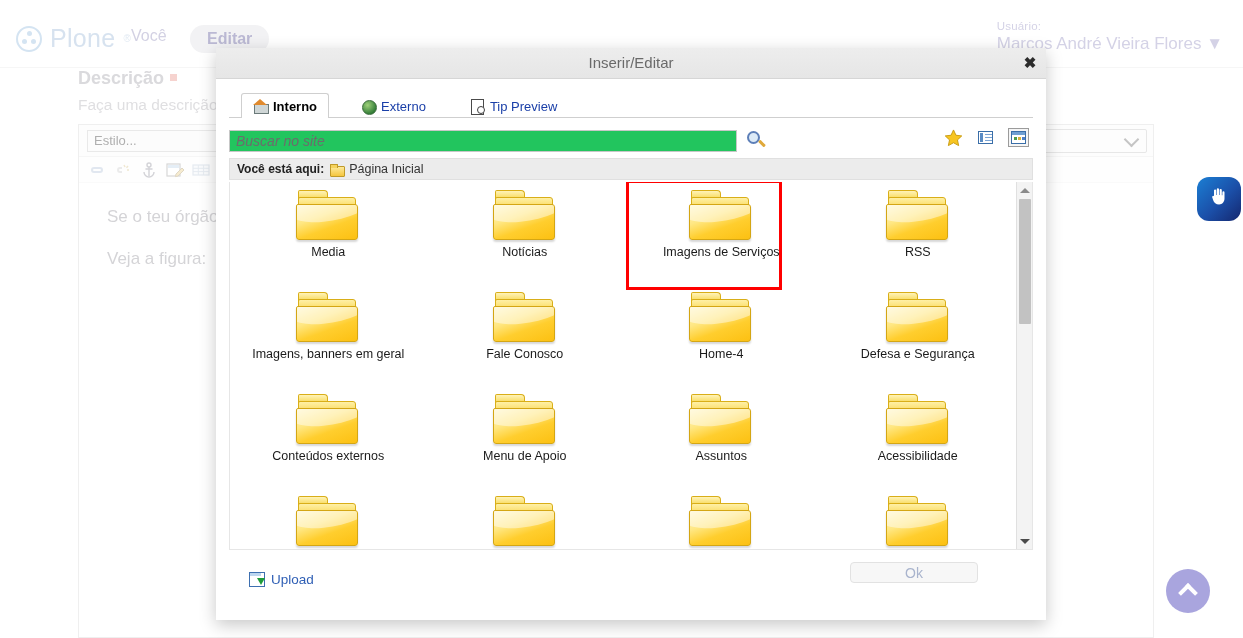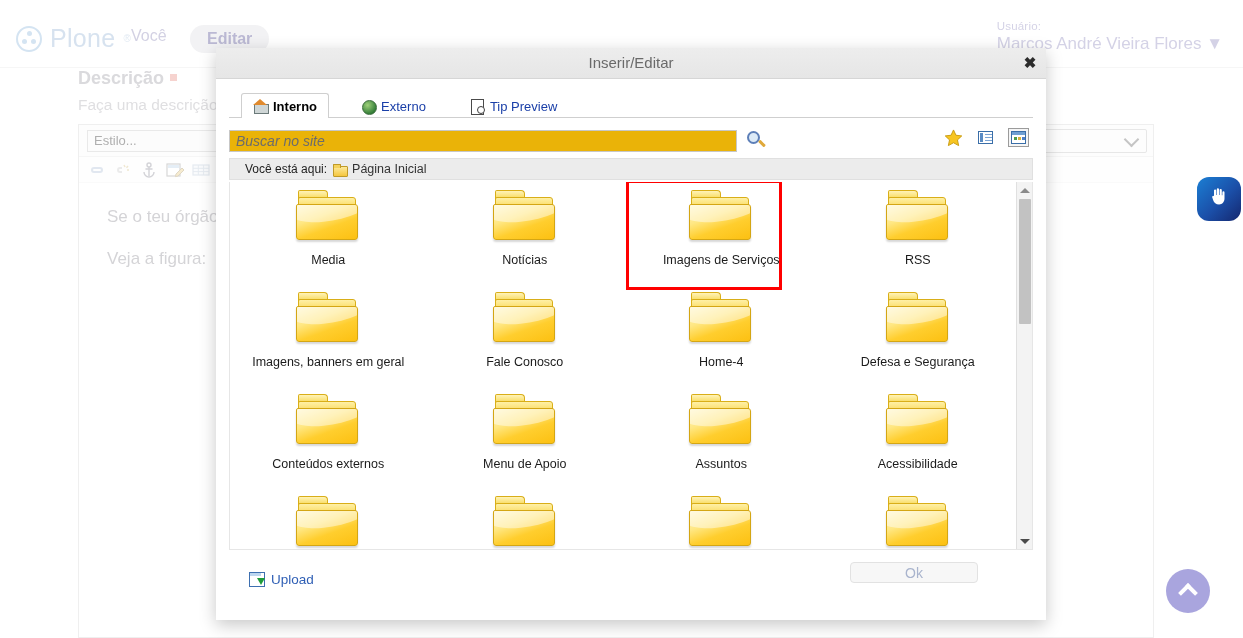--- a/index.html
+++ b/index.html
@@ -208,21 +208,21 @@
     border-radius: 50%; border: 1.4px solid #3f3f3f; background: #fff;
   }
 
   #searchrow {
     position: relative; height: 32px; margin-top: 7px;
     display: flex; align-items: center;
   }
   #search-input {
     width: 508px; height: 22px; border: 1px solid #c7c7c7;
     font-size: 14px; font-style: italic; color: #555; padding: 2px 6px;
-    font-family: "Liberation Sans", sans-serif; background: #eab308;
+    font-family: "Liberation Sans", sans-serif; background: #22c55e;
   }
   #search-input::placeholder { color: #6c6c6c; font-style: italic; opacity: 1; }
   #search-go {
     margin-left: 9px; width: 22px; height: 22px; position: relative; cursor: pointer;
   }
   .magnifier { position: absolute; left: 1px; top: 1px; width: 13px; height: 13px;
     border-radius: 50%; border: 2px solid #5d7fb8; background: #dceaf7; }
   .magnifier-h { position: absolute; left: 12px; top: 12px; width: 8px; height: 3px;
     background: #e0a93a; transform: rotate(45deg); border-radius: 1px; }
 
@@ -253,21 +253,21 @@
     content: ""; position: absolute; left: 1.5px; top: 5px; width: 3px; height: 3px;
     background: #4f9b4f;
     box-shadow: 4px 0 0 #d8b33a, 8px 0 0 #4f7fc4, 0 0 0 0 transparent;
   }
 
   #breadcrumb {
     height: 22px; background: #ececec; border: 1px solid #e0e0e0;
     display: flex; align-items: center; gap: 6px; padding: 0 7px;
     font-size: 12px; margin-top: 1px;
   }
-  #bc-label { font-weight: 400; color: #222; font-size: 12px; margin-left: 8px; }
+  #bc-label { font-weight: 700; color: #222; font-size: 12px; }
   .bc-folder-ico {
     width: 13px; height: 11px; position: relative; display: inline-block;
   }
   .bc-folder-ico::before {
     content:""; position:absolute; left:0; top:2px; width:13px; height:9px;
     background: linear-gradient(#fde99a,#f5c63e); border:1px solid #c09a28; border-radius:1px;
   }
   .bc-folder-ico::after {
     content:""; position:absolute; left:0; top:0; width:6px; height:3px;
     background:#f5d25c; border:1px solid #c09a28; border-bottom:none; border-radius:1px 1px 0 0;
@@ -286,21 +286,21 @@
     display: grid;
     grid-template-columns: repeat(4, 1fr);
     grid-auto-rows: 102px;
     padding-top: 8px;
   }
   .cell {
     display: flex; flex-direction: column; align-items: center; justify-content: flex-start;
     cursor: pointer; position: relative;
   }
   .cell .label {
-    font-size: 12.5px; color: #1b1b1b; margin-top: 9px; text-align: center;
+    font-size: 12.5px; color: #1b1b1b; margin-top: 1px; text-align: center;
     white-space: nowrap;
   }
   .folder {
     width: 64px; height: 54px; position: relative;
   }
   .folder .tab-top {
     position: absolute; left: 2px; top: 0; width: 30px; height: 10px;
     background: linear-gradient(#fff3b8, #f7d64a);
     border: 1px solid #d9ae18; border-bottom: none; border-radius: 2px 4px 0 0;
   }

